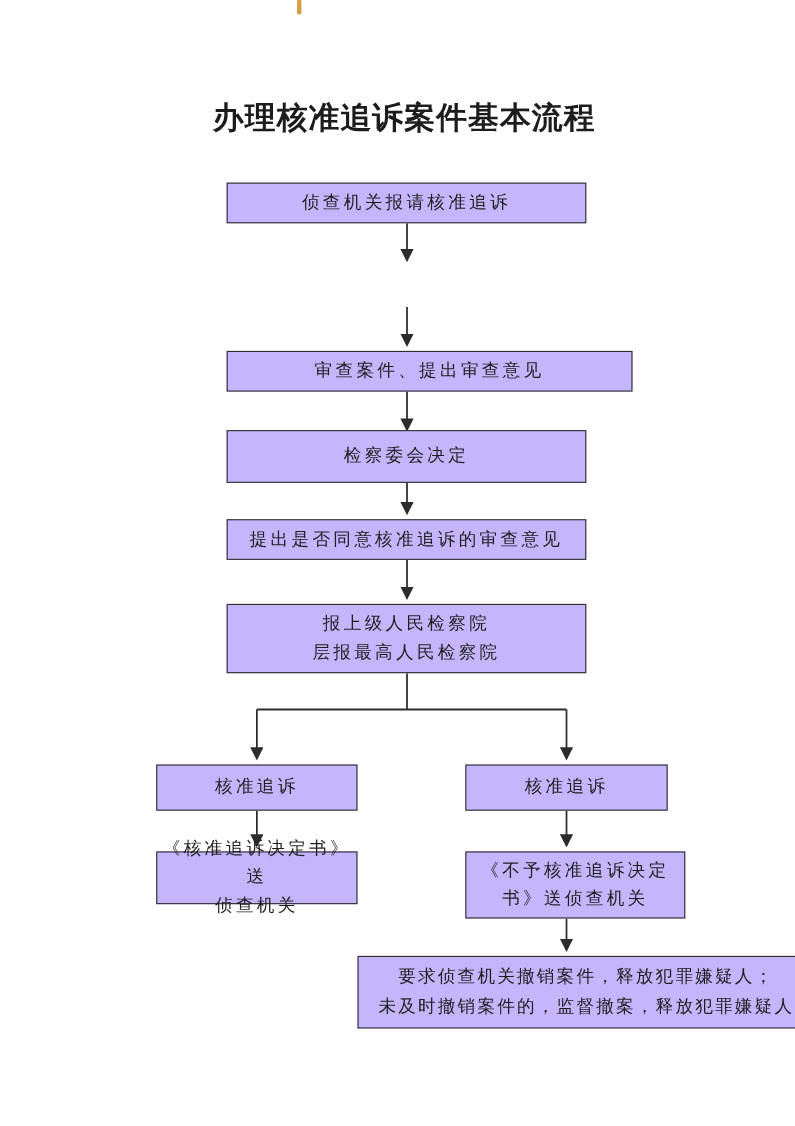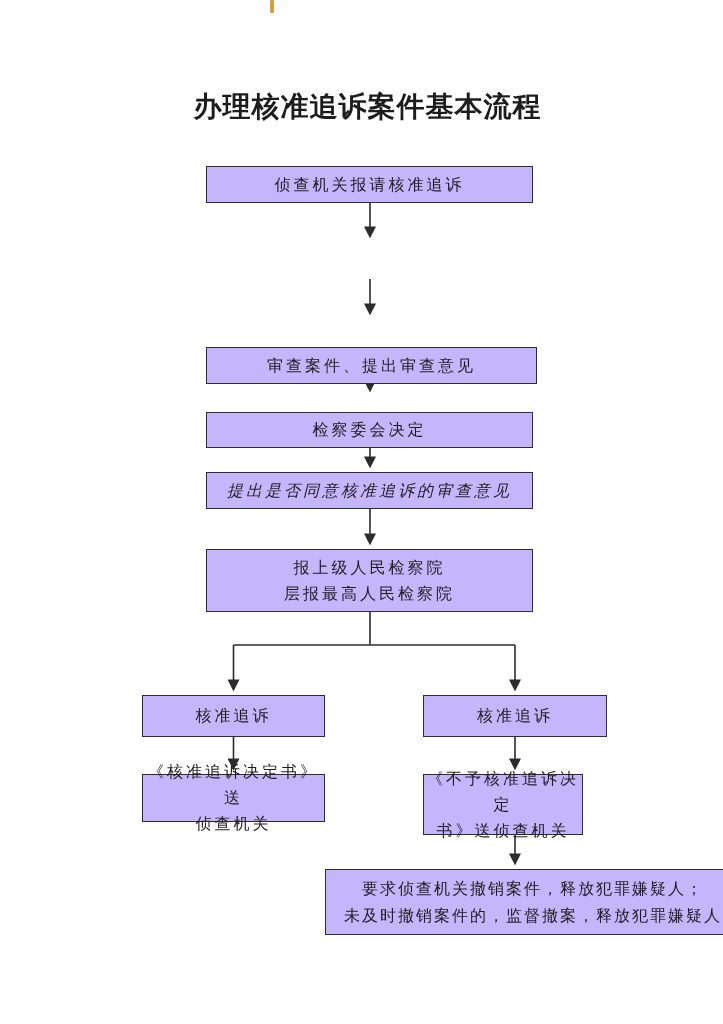--- a/index.html
+++ b/index.html
@@ -54,28 +54,28 @@
     justify-content: center;
     text-align: center;
     white-space: pre-line;
     font-size: 16px;
     line-height: 26px;
     letter-spacing: 3px;
     color: #1e1e1e;
   }
   #node-report        { left: 206px; top: 166px; width: 327px; height: 37px; }
   #node-accept        { left: 206px; top: 242px; width: 327px; height: 37px; }
-  #node-review        { left: 206px; top: 319px; width: 331px; height: 37px; margin-top: 28px; }
-  #node-committee     { left: 206px; top: 412px; width: 327px; height: 36px; }
-  #node-opinion       { left: 206px; top: 472px; width: 327px; height: 37px; font-style: italic; }
+  #node-review        { left: 206px; top: 319px; width: 369px; height: 37px; }
+  #node-committee     { left: 206px; top: 391px; width: 327px; height: 48px; }
+  #node-opinion       { left: 206px; top: 472px; width: 327px; height: 37px; }
   #node-escalate      { left: 206px; top: 549px; width: 327px; height: 63px; }
   #node-approve-left  { left: 142px; top: 695px; width: 183px; height: 42px; }
   #node-approve-right { left: 423px; top: 695px; width: 184px; height: 42px; }
   #node-decision-left { left: 142px; top: 774px; width: 183px; height: 48px; }
-  #node-decision-right{ left: 423px; top: 774px; width: 160px; height: 61px; }
+  #node-decision-right{ left: 423px; top: 774px; width: 200px; height: 61px; }
   #node-final         { left: 325px; top: 869px; width: 416px; height: 66px;
                         letter-spacing: 2px; line-height: 27px; }
 </style>
 </head>
 <body>
 
 <div class="page">
 
   <div class="scan-mark"></div>
 

